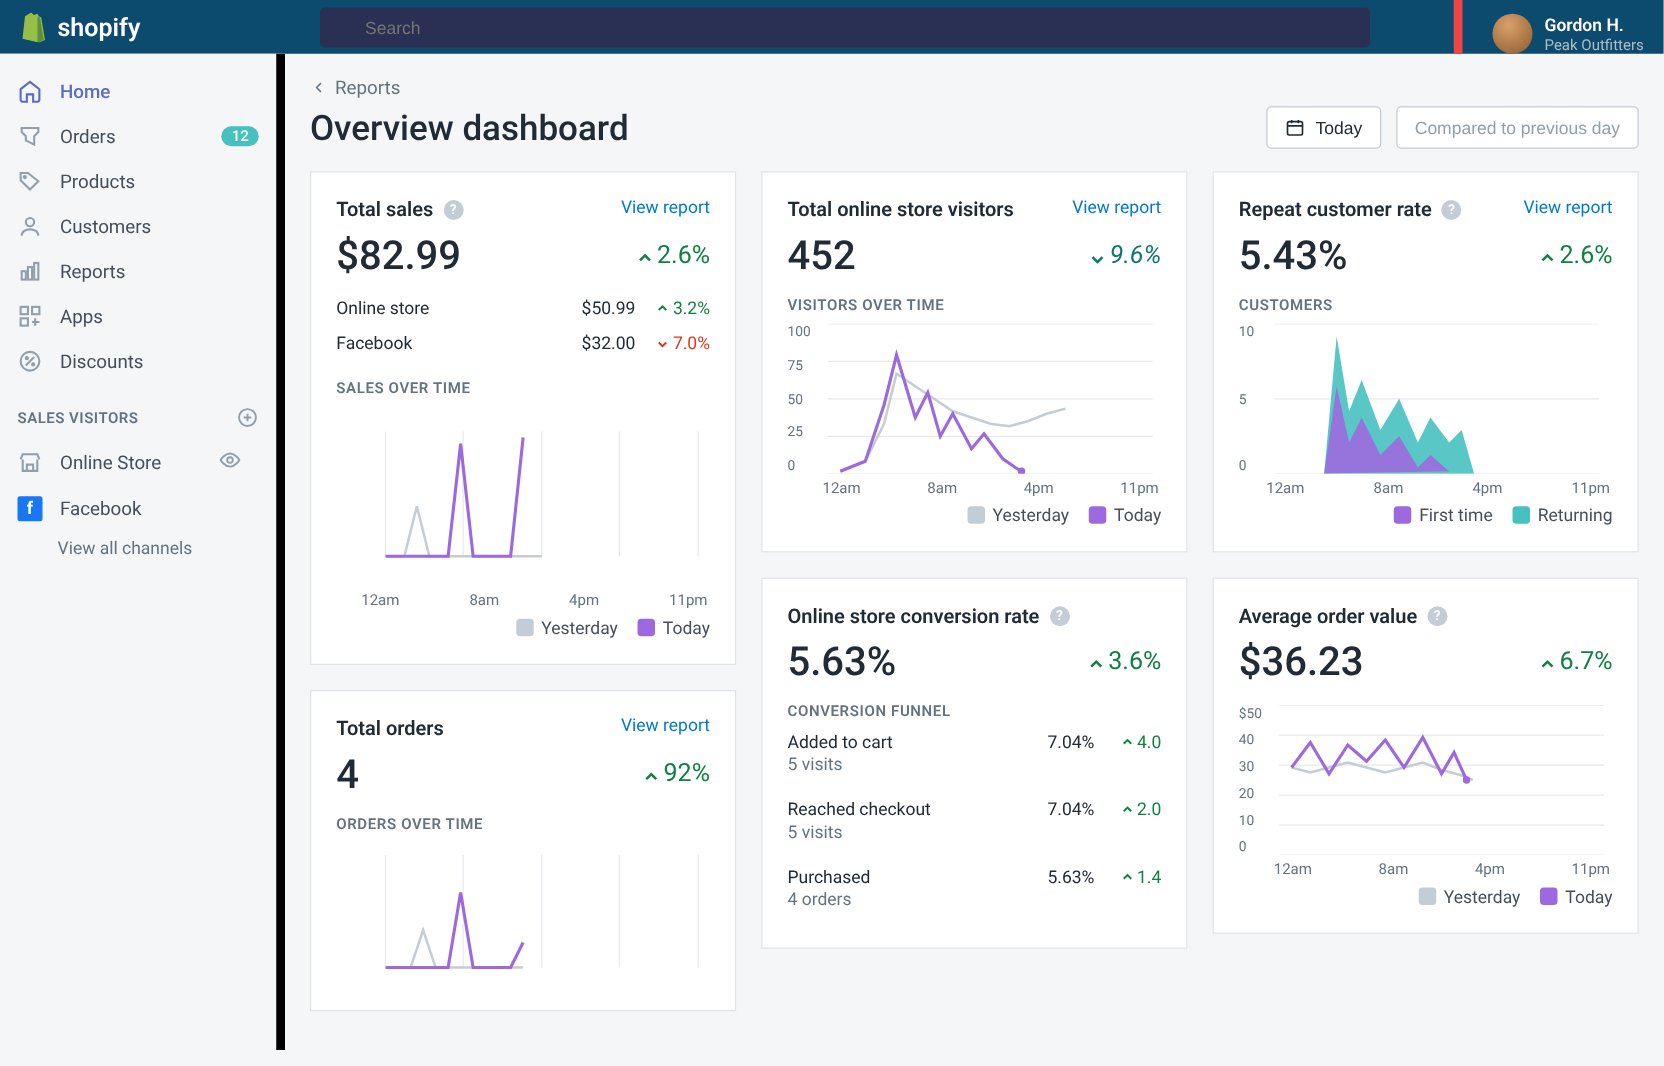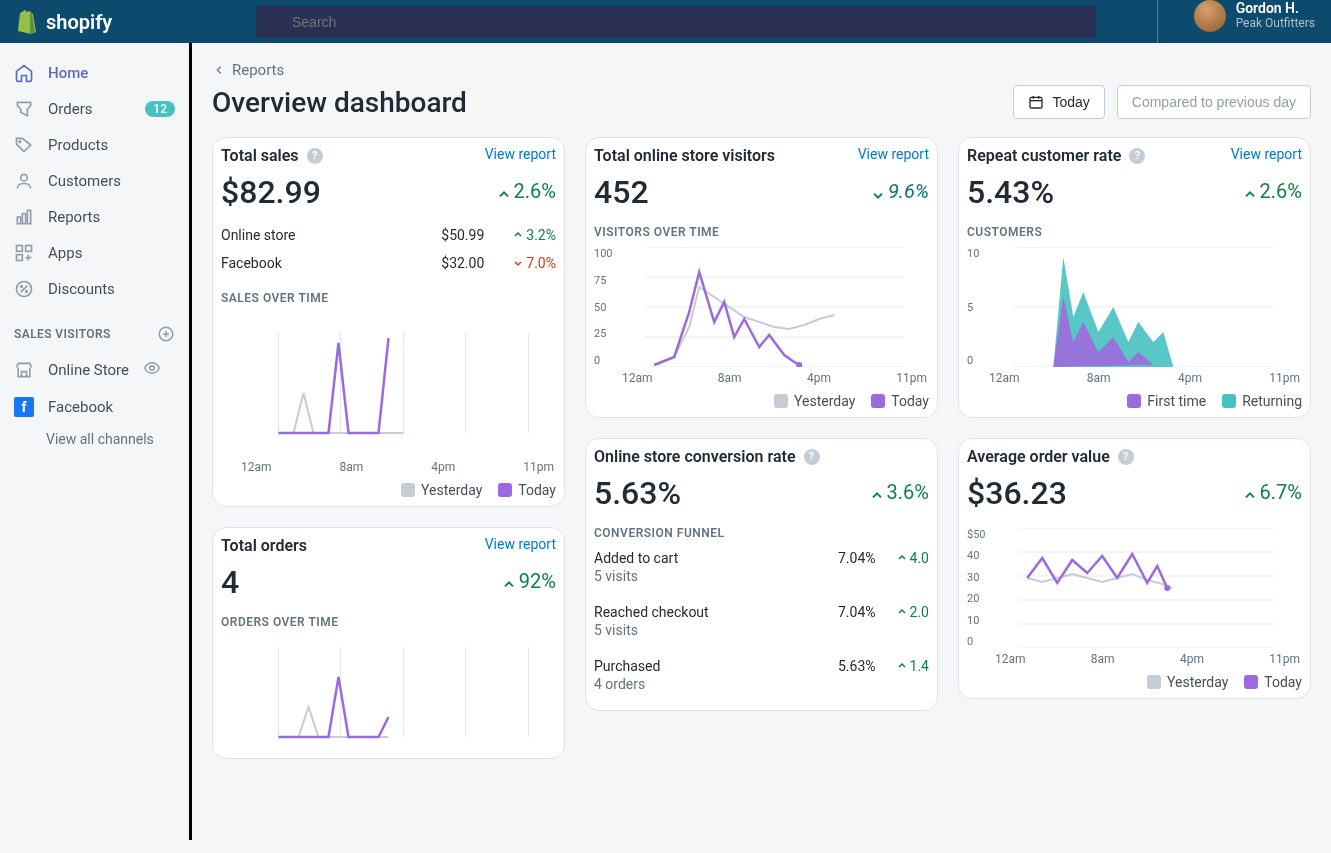--- a/index.html
+++ b/index.html
@@ -39,39 +39,39 @@
     width: 100%;
     max-width: 840px;
     color: #c5cae9;
     font-size: 14px;
     position: relative;
   }
   .search-container { position: relative; width: 100%; max-width: 840px; }
   .search-icon { position: absolute; left: 10px; top: 50%; transform: translateY(-50%); color: #8a97b0; }
   .user {
     display: flex;
-    align-items: flex-start;
-    padding-left: 36px;
+    align-items: flex-end;
+    padding-left: 24px;
     color: #fff;
-    border-left: 1px solid #ef4444;
+    border-left: 7px solid #ef4444;
     height: 100%;
   }
   .avatar {
     width: 32px; height: 32px; border-radius: 50%;
     background: radial-gradient(circle at 40% 30%, #d9a06b, #8b5a2b);
     margin-right: 10px;
   }
   .user .name { font-weight: 600; font-size: 14px; }
   .user .store { font-size: 12px; color: #b0bec5; }
 
   .layout { display: flex; }
   .sidebar {
-    width: 192px;
+    width: 228px;
     background: #f4f6f8;
-    border-right: 3px solid #000000;
+    border-right: 7px solid #000000;
     height: calc(100vh - 56px);
     padding: 12px 0;
   }
   .nav-item {
     display: flex;
     align-items: center;
     padding: 8px 14px;
     color: #454f5b;
     font-size: 15px;
     cursor: pointer;
@@ -134,22 +134,22 @@
   .btn.disabled { color: #919eab; }
 
   .grid {
     display: grid;
     grid-template-columns: repeat(3, 1fr);
     gap: 20px;
   }
   .card {
     background: #fff;
     border: 1px solid #dfe3e8;
-    border-radius: 14px;
-    padding: 8px;
+    border-radius: 0;
+    padding: 20px;
   }
   .card-head {
     display: flex;
     justify-content: space-between;
     align-items: flex-start;
   }
   .card-title {
     font-weight: 600;
     font-size: 16px;
     display: flex;
@@ -187,21 +187,21 @@
   .delta-sm.up { color: #108043; }
   .delta-sm.down { color: #de3618; }
   .sub-row {
     display: flex;
     justify-content: space-between;
     align-items: center;
     padding: 6px 0;
     font-size: 14px;
     color: #212b36;
   }
-  .sub-row .right { display: flex; gap: 28px; align-items: flex-end; }
+  .sub-row .right { display: flex; gap: 16px; align-items: flex-end; }
   .section-label {
     font-size: 12px;
     font-weight: 600;
     color: #637381;
     letter-spacing: .5px;
     text-transform: uppercase;
     margin-top: 14px;
   }
   .chart { margin-top: 8px; }
   .legend {

